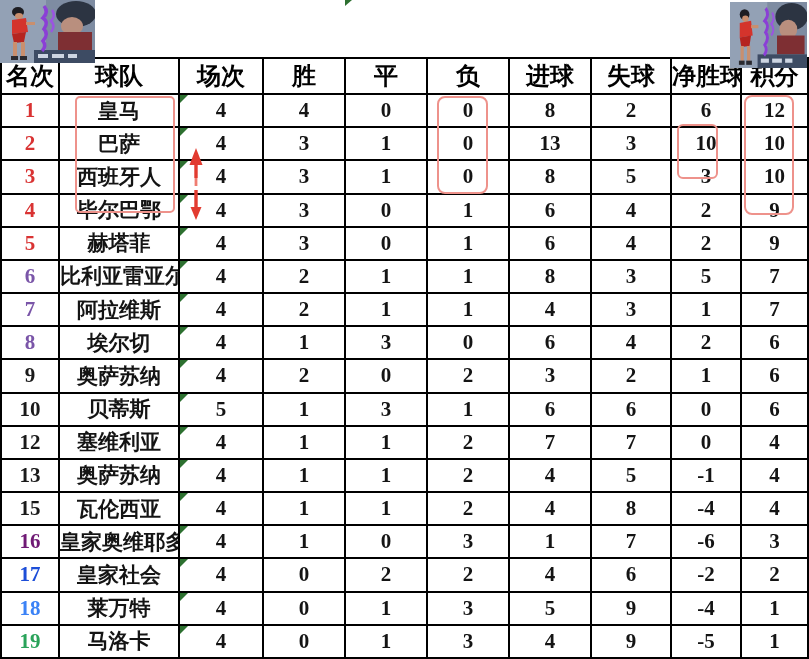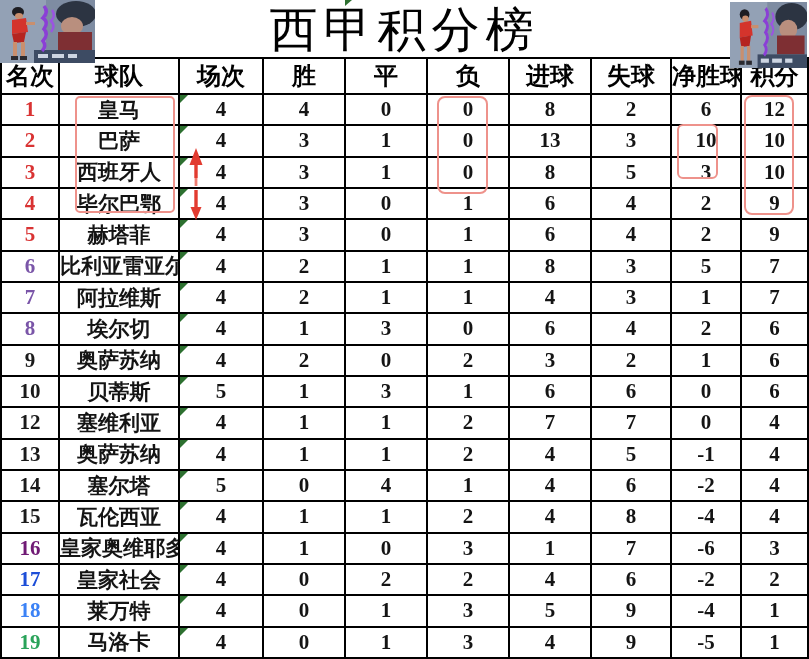--- a/index.html
+++ b/index.html
@@ -54,23 +54,20 @@
   .stray-marker{
     left:345px;top:0;width:0;height:0;z-index:4;
     border-left:7px solid #2d7030;border-bottom:6px solid transparent;
   }
 </style>
 </head>
 <body>
 
 <div class="stage">
 
-  <div class="title-area">
-    <div class="main-title">西甲积分榜</div>
-  </div>
 
   <svg class="corner-art left" viewBox="0 0 95 63" preserveAspectRatio="none">
     <rect x="0" y="0" width="95" height="63" fill="#93a1b5"></rect>
     <rect x="46" y="0" width="49" height="63" fill="#7e8ca2"></rect>
     <ellipse cx="76" cy="14" rx="20" ry="13" fill="#2c3442"></ellipse>
     <ellipse cx="72" cy="26" rx="11" ry="9" fill="#b98f7e"></ellipse>
     <rect x="58" y="32" width="34" height="18" fill="#7e2f33"></rect>
     <rect x="34" y="50" width="61" height="13" fill="#3d4b63"></rect>
     <rect x="38" y="54" width="10" height="4" fill="#cdd5e2"></rect>
     <rect x="52" y="54" width="12" height="4" fill="#cdd5e2"></rect>
@@ -277,32 +274,20 @@
           <td class="played">4</td>
           <td>1</td>
           <td>1</td>
           <td>2</td>
           <td>4</td>
           <td>5</td>
           <td>-1</td>
           <td>4</td>
         </tr>
         <tr>
-          <td class="rank" style="color: rgb(26, 26, 26);">14</td>
-          <td class="team">塞尔塔</td>
-          <td class="played">5</td>
-          <td>0</td>
-          <td>4</td>
-          <td>1</td>
-          <td>4</td>
-          <td>6</td>
-          <td>-2</td>
-          <td>4</td>
-        </tr>
-        <tr>
           <td class="rank" style="color: rgb(26, 26, 26);">15</td>
           <td class="team">瓦伦西亚</td>
           <td class="played">4</td>
           <td>1</td>
           <td>1</td>
           <td>2</td>
           <td>4</td>
           <td>8</td>
           <td>-4</td>
           <td>4</td>

